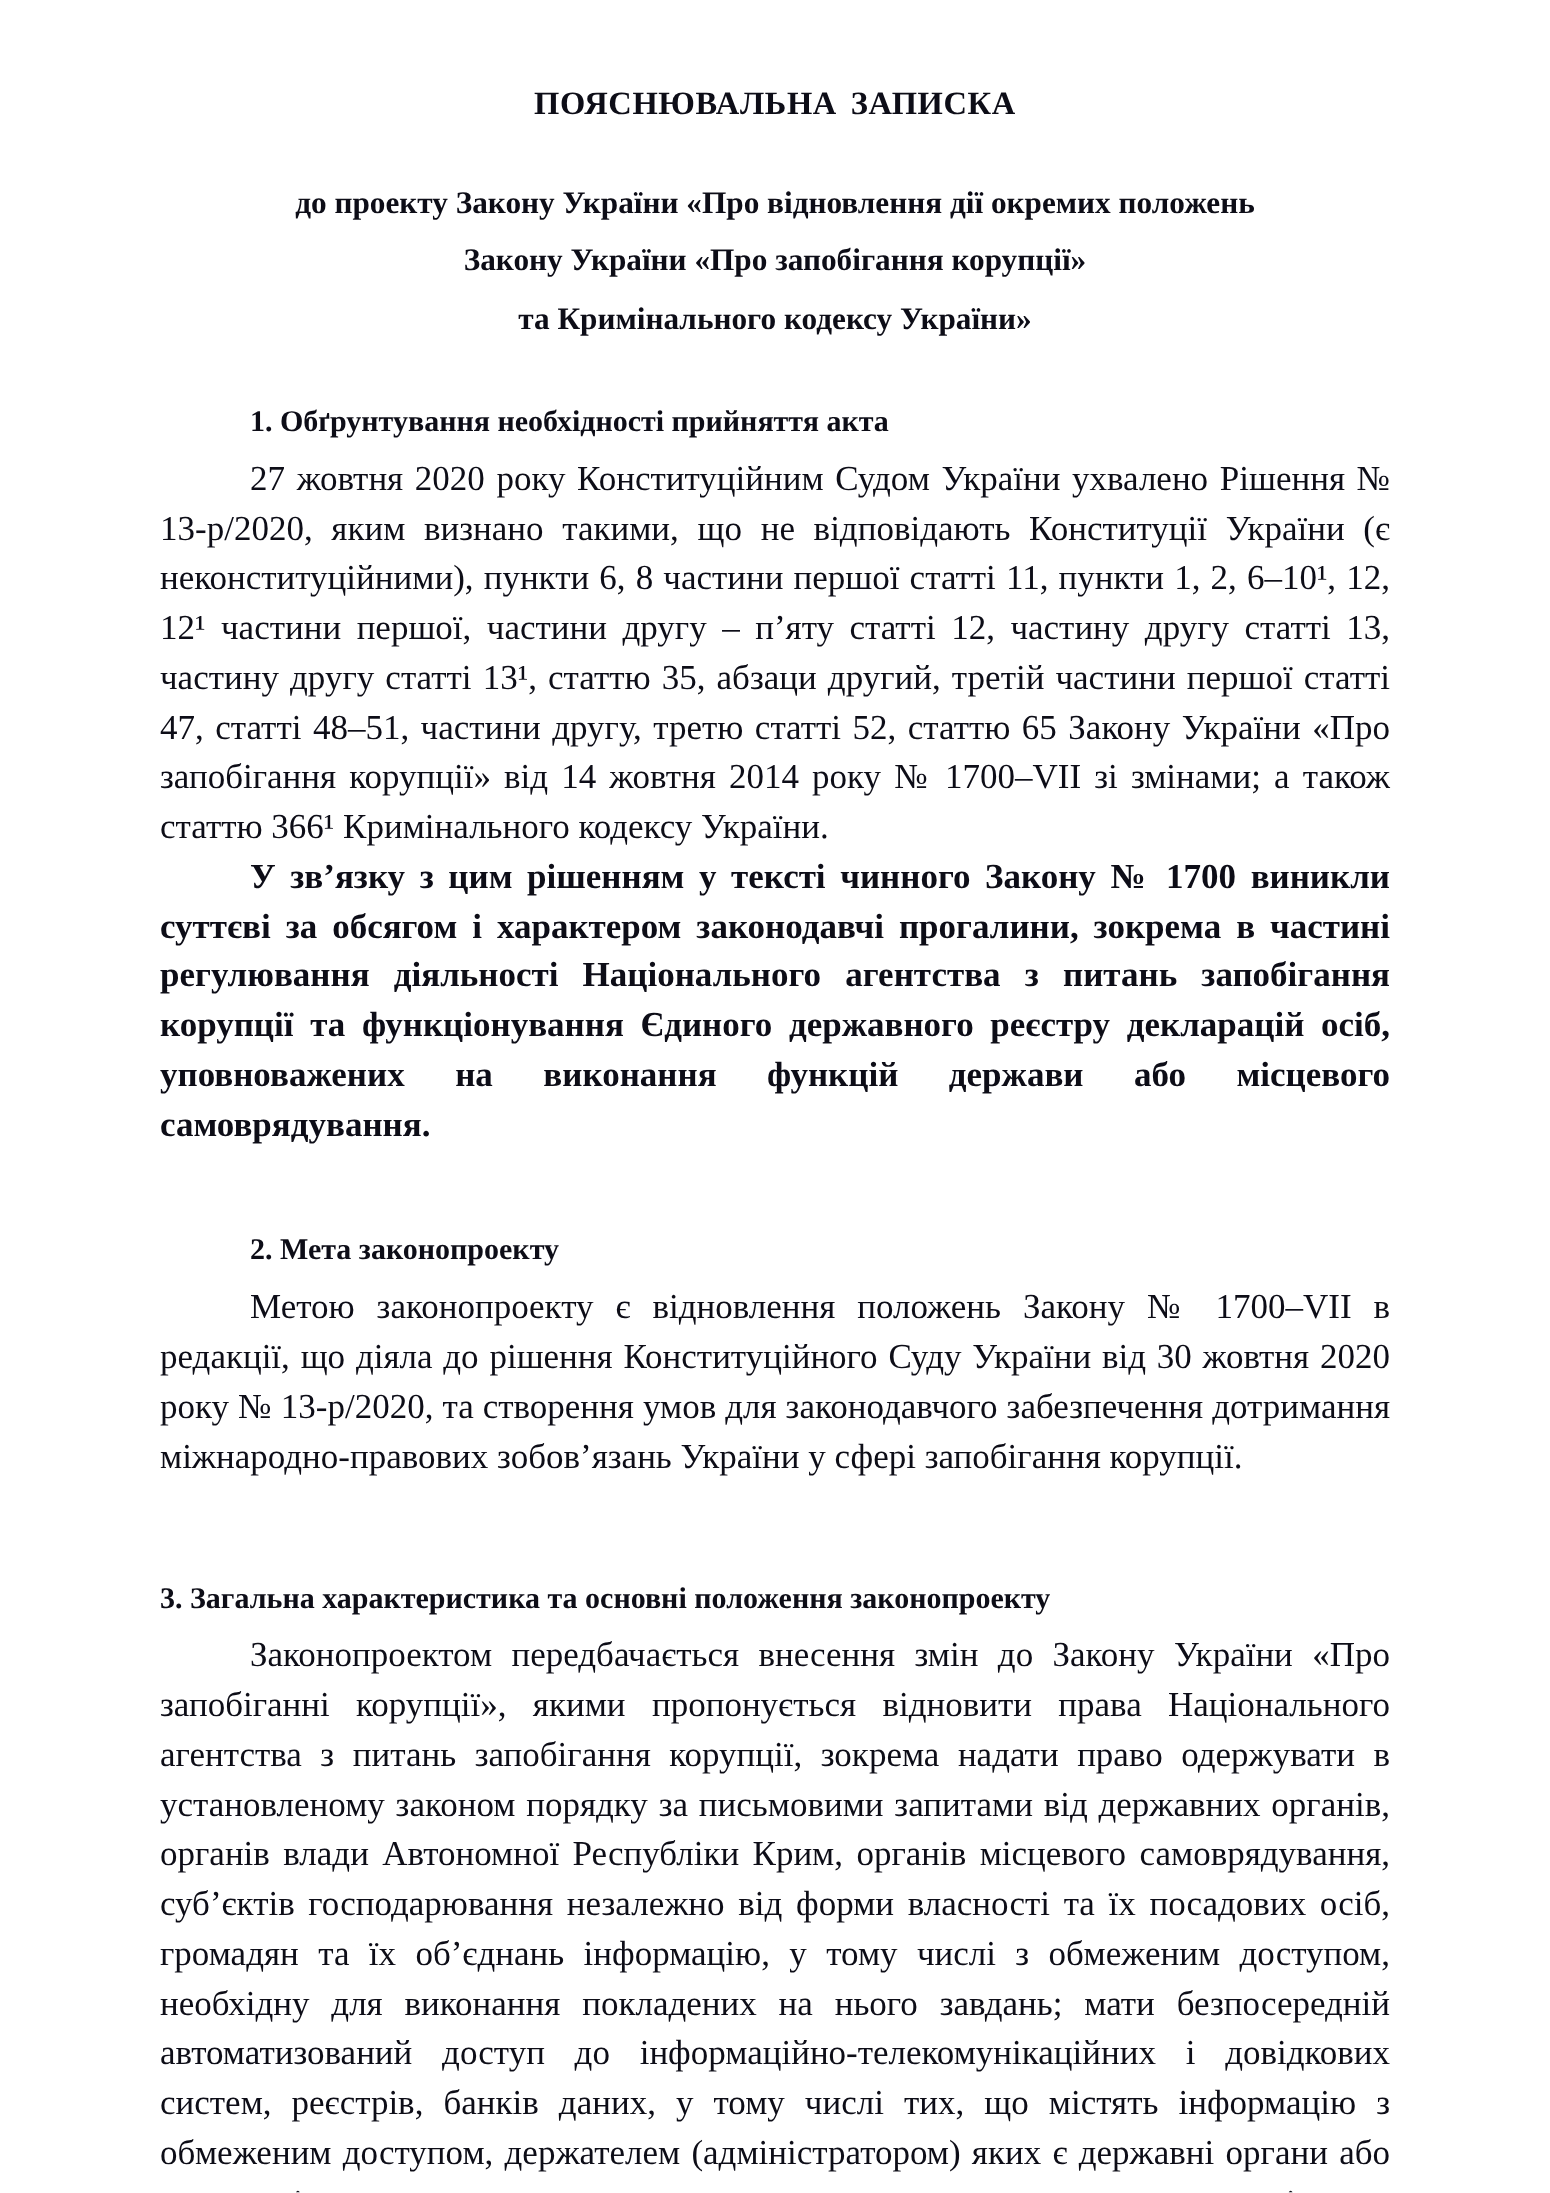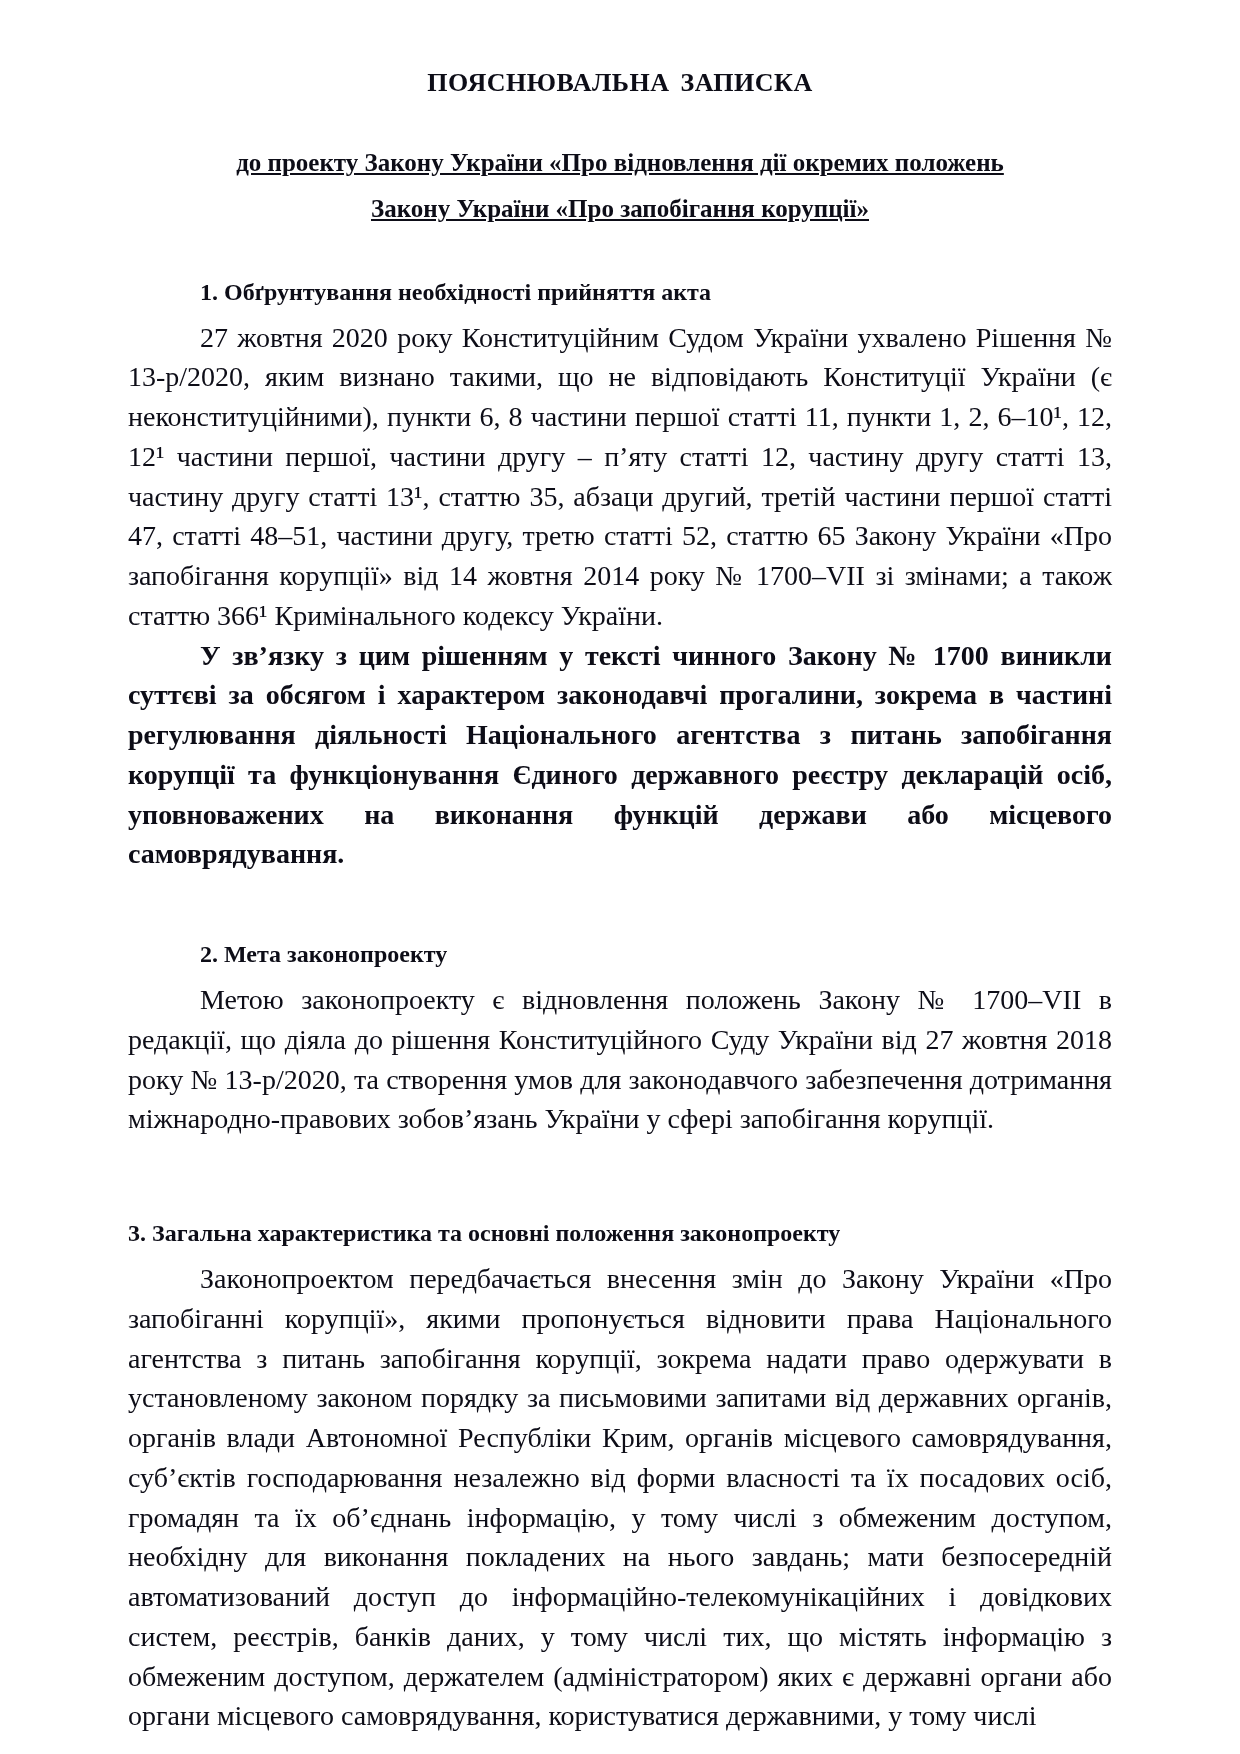--- a/index.html
+++ b/index.html
@@ -28,21 +28,20 @@
   }
   .subtitle-block {
     margin: 0 0 46px 0;
   }
   .subtitle-line {
     text-align: center;
     font-weight: bold;
     font-size: 25px;
     line-height: 1.85;
     margin: 0;
-    text-decoration: underline;
   }
   .section-heading {
     font-weight: bold;
     font-size: 24px;
     margin: 41px 0 12px 0;
     text-indent: 72px;
   }
   .section-heading.centered {
     text-indent: 0;
   }
@@ -65,33 +64,34 @@
 </head>
 <body>
 
 <div class="page">
 
   <h1 class="doc-title">ПОЯСНЮВАЛЬНА  ЗАПИСКА</h1>
 
   <div class="subtitle-block">
     <p class="subtitle-line">до проекту Закону України «Про відновлення дії окремих положень</p>
     <p class="subtitle-line">Закону України «Про запобігання корупції»</p>
+    <p class="subtitle-line">та Кримінального кодексу України»</p>
   </div>
 
   <section>
     <h2 class="section-heading">1. Обґрунтування необхідності прийняття акта</h2>
     <p class="body">27 жовтня 2020 року Конституційним Судом України ухвалено Рішення № 13-р/2020, яким визнано такими, що не відповідають Конституції України (є неконституційними), пункти 6, 8 частини першої статті 11, пункти 1, 2, 6–10¹, 12, 12¹ частини першої, частини другу – п’яту статті 12, частину другу статті 13, частину другу статті 13¹, статтю 35, абзаци другий, третій частини першої статті 47, статті 48–51, частини другу, третю статті 52, статтю 65 Закону України «Про запобігання корупції» від 14 жовтня 2014 року № 1700–VII зі змінами; а також статтю 366¹ Кримінального кодексу України.</p>
     <p class="body tight">У зв’язку з цим рішенням у тексті чинного Закону № 1700 виникли суттєві за обсягом і характером законодавчі прогалини, зокрема в частині регулювання діяльності Національного агентства з питань запобігання корупції та функціонування Єдиного державного реєстру декларацій осіб, уповноважених на виконання функцій держави або місцевого самоврядування.</p>
   </section>
 
   <div class="gap-m"></div>
 
   <section>
     <h2 class="section-heading">2. Мета законопроекту</h2>
-    <p class="body">Метою законопроекту є відновлення положень Закону № 1700–VII в редакції, що діяла до рішення Конституційного Суду України від 27 жовтня 2018 року № 13-р/2020, та створення умов для законодавчого забезпечення дотримання міжнародно-правових зобов’язань України у сфері запобігання корупції.</p>
+    <p class="body">Метою законопроекту є відновлення положень Закону № 1700–VII в редакції, що діяла до рішення Конституційного Суду України від 30 жовтня 2020 року № 13-р/2020, та створення умов для законодавчого забезпечення дотримання міжнародно-правових зобов’язань України у сфері запобігання корупції.</p>
   </section>
 
   <div class="gap-l"></div>
 
   <section>
     <h2 class="section-heading centered">3. Загальна характеристика та основні положення законопроекту</h2>
     <p class="body">Законопроектом передбачається внесення змін до Закону України «Про запобіганні корупції», якими пропонується відновити права  Національного агентства з питань запобігання корупції, зокрема надати право одержувати в установленому законом порядку за письмовими запитами від державних органів, органів влади Автономної Республіки Крим, органів місцевого самоврядування, суб’єктів господарювання незалежно від форми власності та їх посадових осіб, громадян та їх об’єднань інформацію, у тому числі з обмеженим доступом, необхідну для виконання покладених на нього завдань; мати безпосередній автоматизований доступ до інформаційно-телекомунікаційних і довідкових систем, реєстрів, банків даних, у тому числі тих, що містять інформацію з обмеженим доступом, держателем (адміністратором) яких є державні органи або органи місцевого самоврядування, користуватися державними, у тому числі</p>
   </section>
 
 </div>

